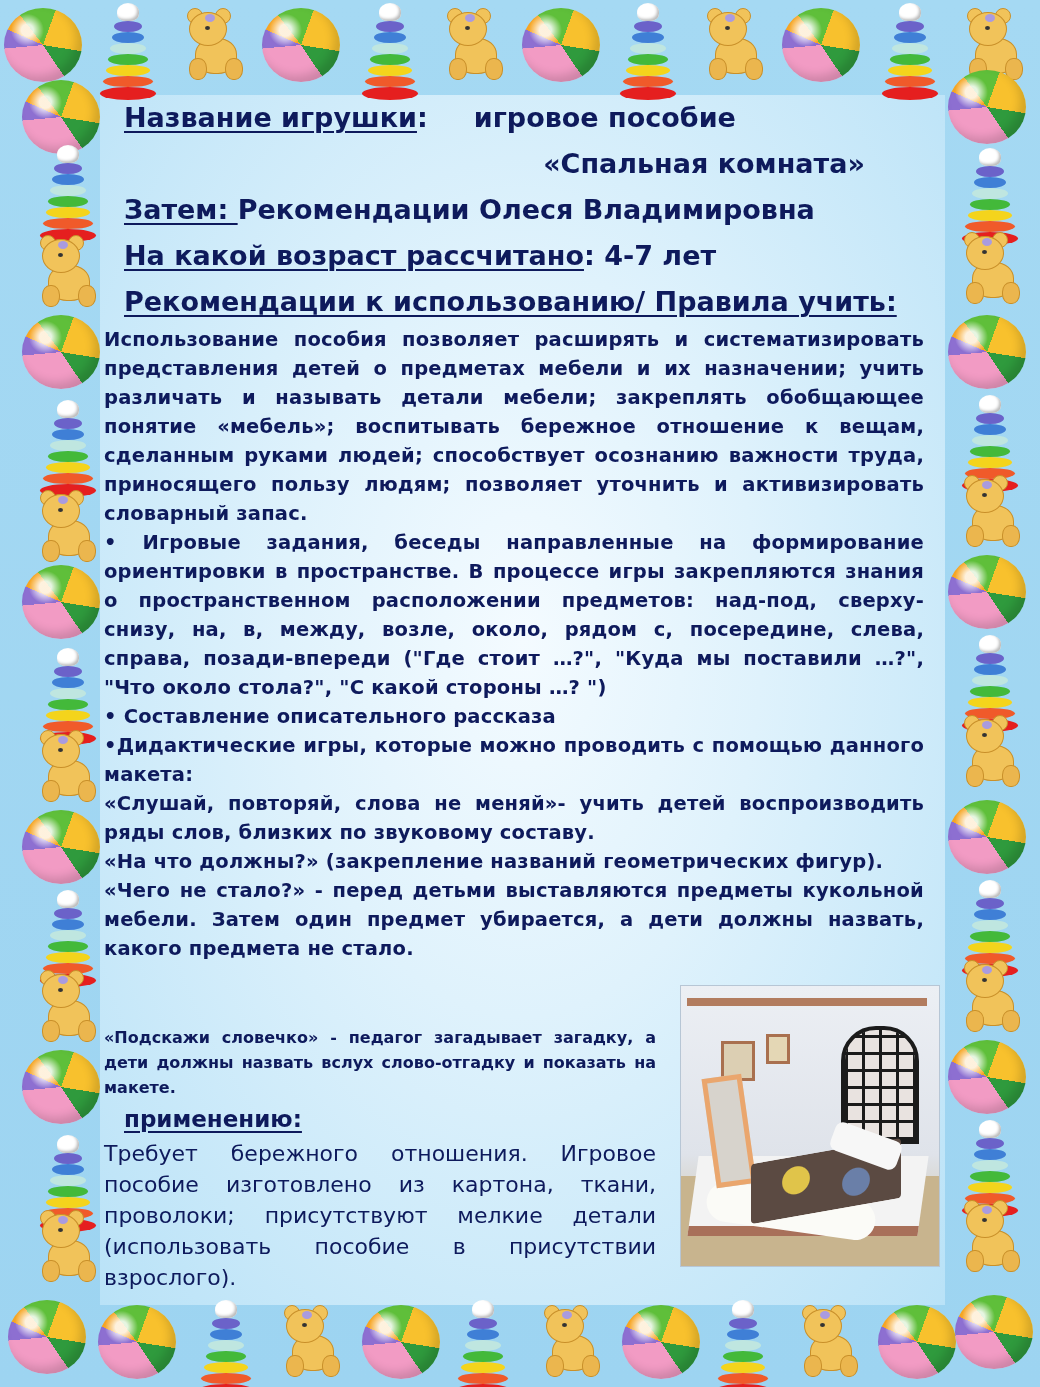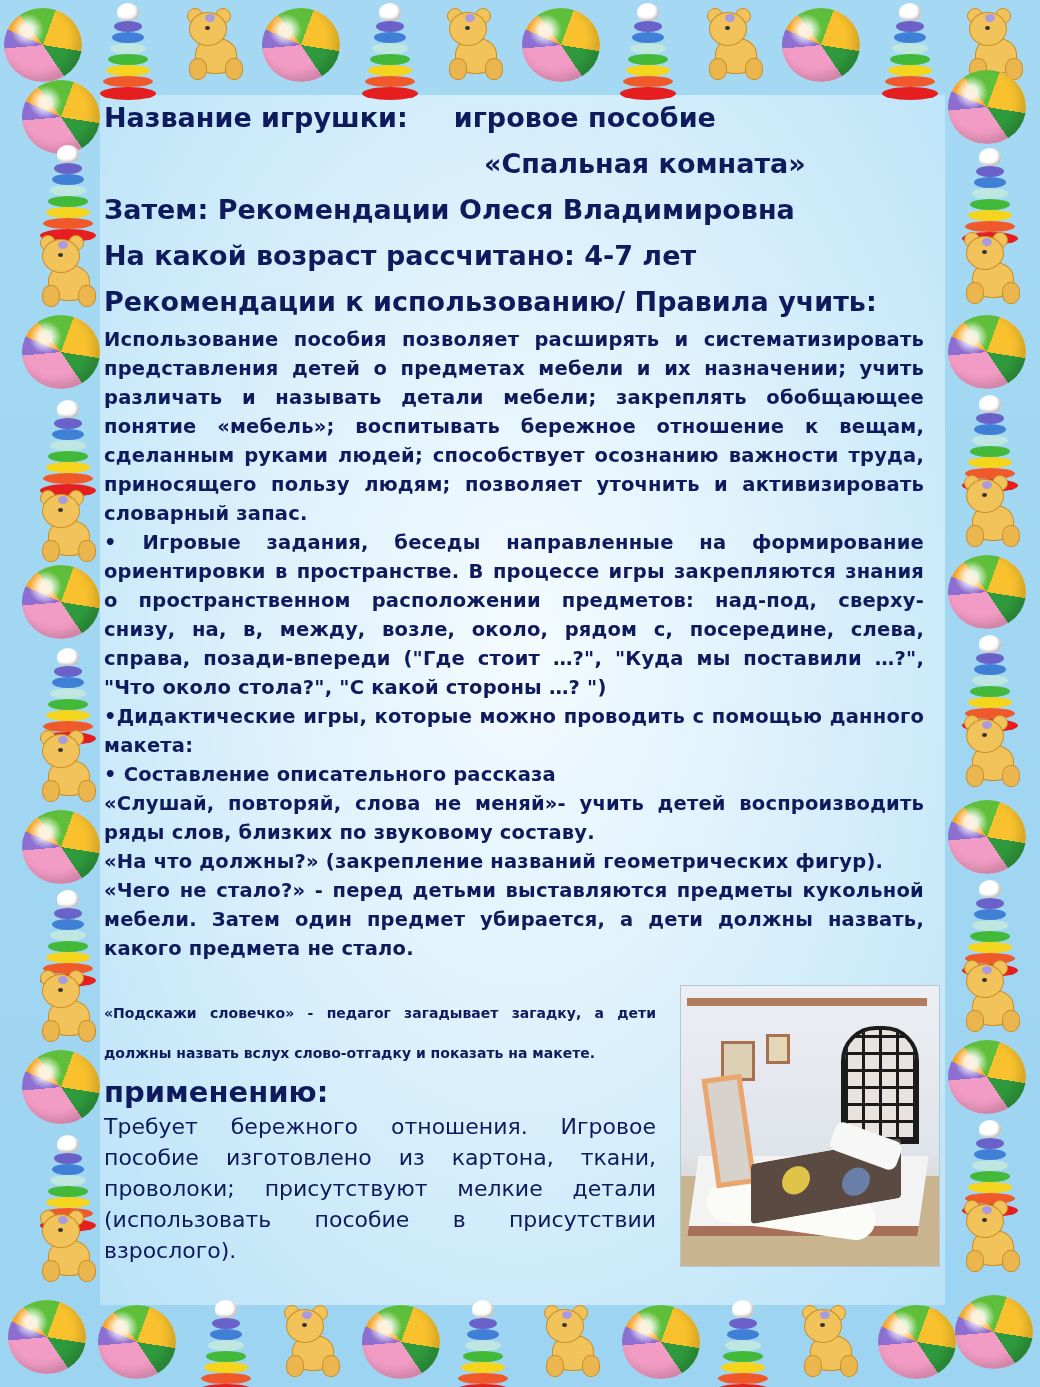--- a/index.html
+++ b/index.html
@@ -30,28 +30,28 @@
   .bear{width:72px;height:72px;position:absolute;}
   .bear .head{position:absolute;left:14px;top:4px;width:36px;height:32px;border-radius:50%;background:#f1c35a;border:1px solid #c9902a;}
   .bear .ear{position:absolute;top:0;width:14px;height:14px;border-radius:50%;background:#f1c35a;border:1px solid #c9902a;}
   .bear .body{position:absolute;left:20px;top:30px;width:40px;height:34px;border-radius:45%;background:#f1c35a;border:1px solid #c9902a;}
   .bear .leg{position:absolute;top:50px;width:16px;height:20px;border-radius:45%;background:#ebb64e;border:1px solid #c9902a;}
   .bear .bow{position:absolute;left:30px;top:6px;width:10px;height:8px;border-radius:50%;background:#a99be0;}
   .bear .nose{position:absolute;left:30px;top:18px;width:5px;height:4px;border-radius:50%;background:#333;}
 
   .content{position:absolute;left:104px;top:95px;width:820px;color:#0e1a5c;font-weight:bold;}
   .h{font-size:27px;line-height:46px;white-space:nowrap;}
-  .u{text-decoration-thickness:2px;text-underline-offset:4px;}
+  .u{text-decoration:underline;text-decoration-thickness:2px;text-underline-offset:4px;margin-left:20px;}
   .body-text{font-size:19.5px;line-height:29px;text-align:justify;letter-spacing:.2px;}
   .body-text p{margin:0;}
-  .center-line{padding-left:380px;}
+  .center-line{padding-left:380px;text-align:center;}
   .lower{position:absolute;left:104px;top:993px;width:552px;color:#0e1a5c;font-weight:bold;}
-  .lower .b{font-size:14px;line-height:40px;text-align:justify;}
+  .lower .b{font-size:16px;line-height:25px;text-align:justify;margin-top:32px;}
   .lower .h2{font-size:27px;line-height:38px;text-align:justify;text-align-last:justify;}
-  .lower .h2b{font-size:29px;line-height:38px;}
+  .lower .h2b{font-size:23px;line-height:38px;}
   .lower .req{font-size:22px;line-height:31px;text-align:justify;font-weight:normal;color:#0e1a5c;}
   .photo{position:absolute;left:680px;top:985px;width:258px;height:280px;overflow:hidden;
     background:linear-gradient(180deg,#eceff4 0%,#dfe3ea 60%,#c9b896 100%);border:1px solid #b7c6d5;}
   .photo .floor{position:absolute;left:0;right:0;bottom:0;height:90px;background:#c8b48e;}
   .photo .base{position:absolute;left:12px;bottom:30px;width:230px;height:70px;background:#f3f3f3;transform:skewX(-8deg);border-bottom:10px solid #a8705a;}
   .photo .window{position:absolute;left:160px;top:40px;width:70px;height:110px;border-radius:35px 35px 0 0;
     background:repeating-linear-gradient(0deg,#1b1b1b 0 3px,#e9e3e0 3px 17px),#eee;border:4px solid #1b1b1b;}
   .photo .window::after{content:"";position:absolute;inset:0;background:repeating-linear-gradient(90deg,#1b1b1b 0 3px,transparent 3px 17px);border-radius:30px 30px 0 0;}
   .photo .bed{position:absolute;left:70px;top:165px;width:150px;height:60px;background:
     radial-gradient(circle at 30% 40%,#e0c44a 0 12%,transparent 13%),
@@ -442,22 +442,22 @@
     <span class="u">Затем: </span><span>Рекомендации Олеся Владимировна</span>
   </div>
   <div class="h">
     <span class="u">На какой возраст рассчитано</span><span>:</span><span> 4-7 лет</span>
   </div>
   <div class="h u">Рекомендации к использованию/ Правила учить:</div>
 
   <div class="body-text">
     <p>Использование пособия позволяет расширять и систематизировать представления детей о предметах мебели и их назначении; учить различать и называть детали мебели; закреплять обобщающее понятие «мебель»; воспитывать бережное отношение к вещам, сделанным руками людей; способствует осознанию важности труда, приносящего пользу людям; позволяет уточнить и активизировать словарный запас.</p>
     <p>•    Игровые задания, беседы направленные на  формирование ориентировки в пространстве. В процессе игры закрепляются знания о пространственном расположении предметов: над-под, сверху-снизу, на, в, между, возле, около, рядом с, посередине, слева, справа, позади-впереди ("Где стоит …?", "Куда мы поставили …?", "Что около стола?", "С какой стороны …? ")</p>
+    <p>•    Составление описательного рассказа</p>
     <p>•Дидактические игры, которые можно проводить с помощью данного макета:</p>
-    <p>•    Составление описательного рассказа</p>
     <p>«Слушай, повторяй, слова не меняй»- учить детей воспроизводить ряды слов, близких по звуковому составу.</p>
     <p style="white-space:nowrap">«На что должны?» (закрепление названий геометрических фигур).</p>
     <p>«Чего не стало?» - перед детьми выставляются предметы кукольной мебели. Затем один предмет убирается, а дети должны назвать, какого предмета не стало.</p>
   </div>
 </div>
 
 <div class="lower">
   <div class="b">«Подскажи словечко» - педагог загадывает загадку, а дети должны назвать вслух слово-отгадку и показать на макете.</div>
   <div class="h2b u">применению:</div>
   <div class="req">Требует бережного отношения. Игровое пособие изготовлено из картона, ткани, проволоки; присутствуют мелкие детали (использовать пособие в присутствии взрослого).</div>

